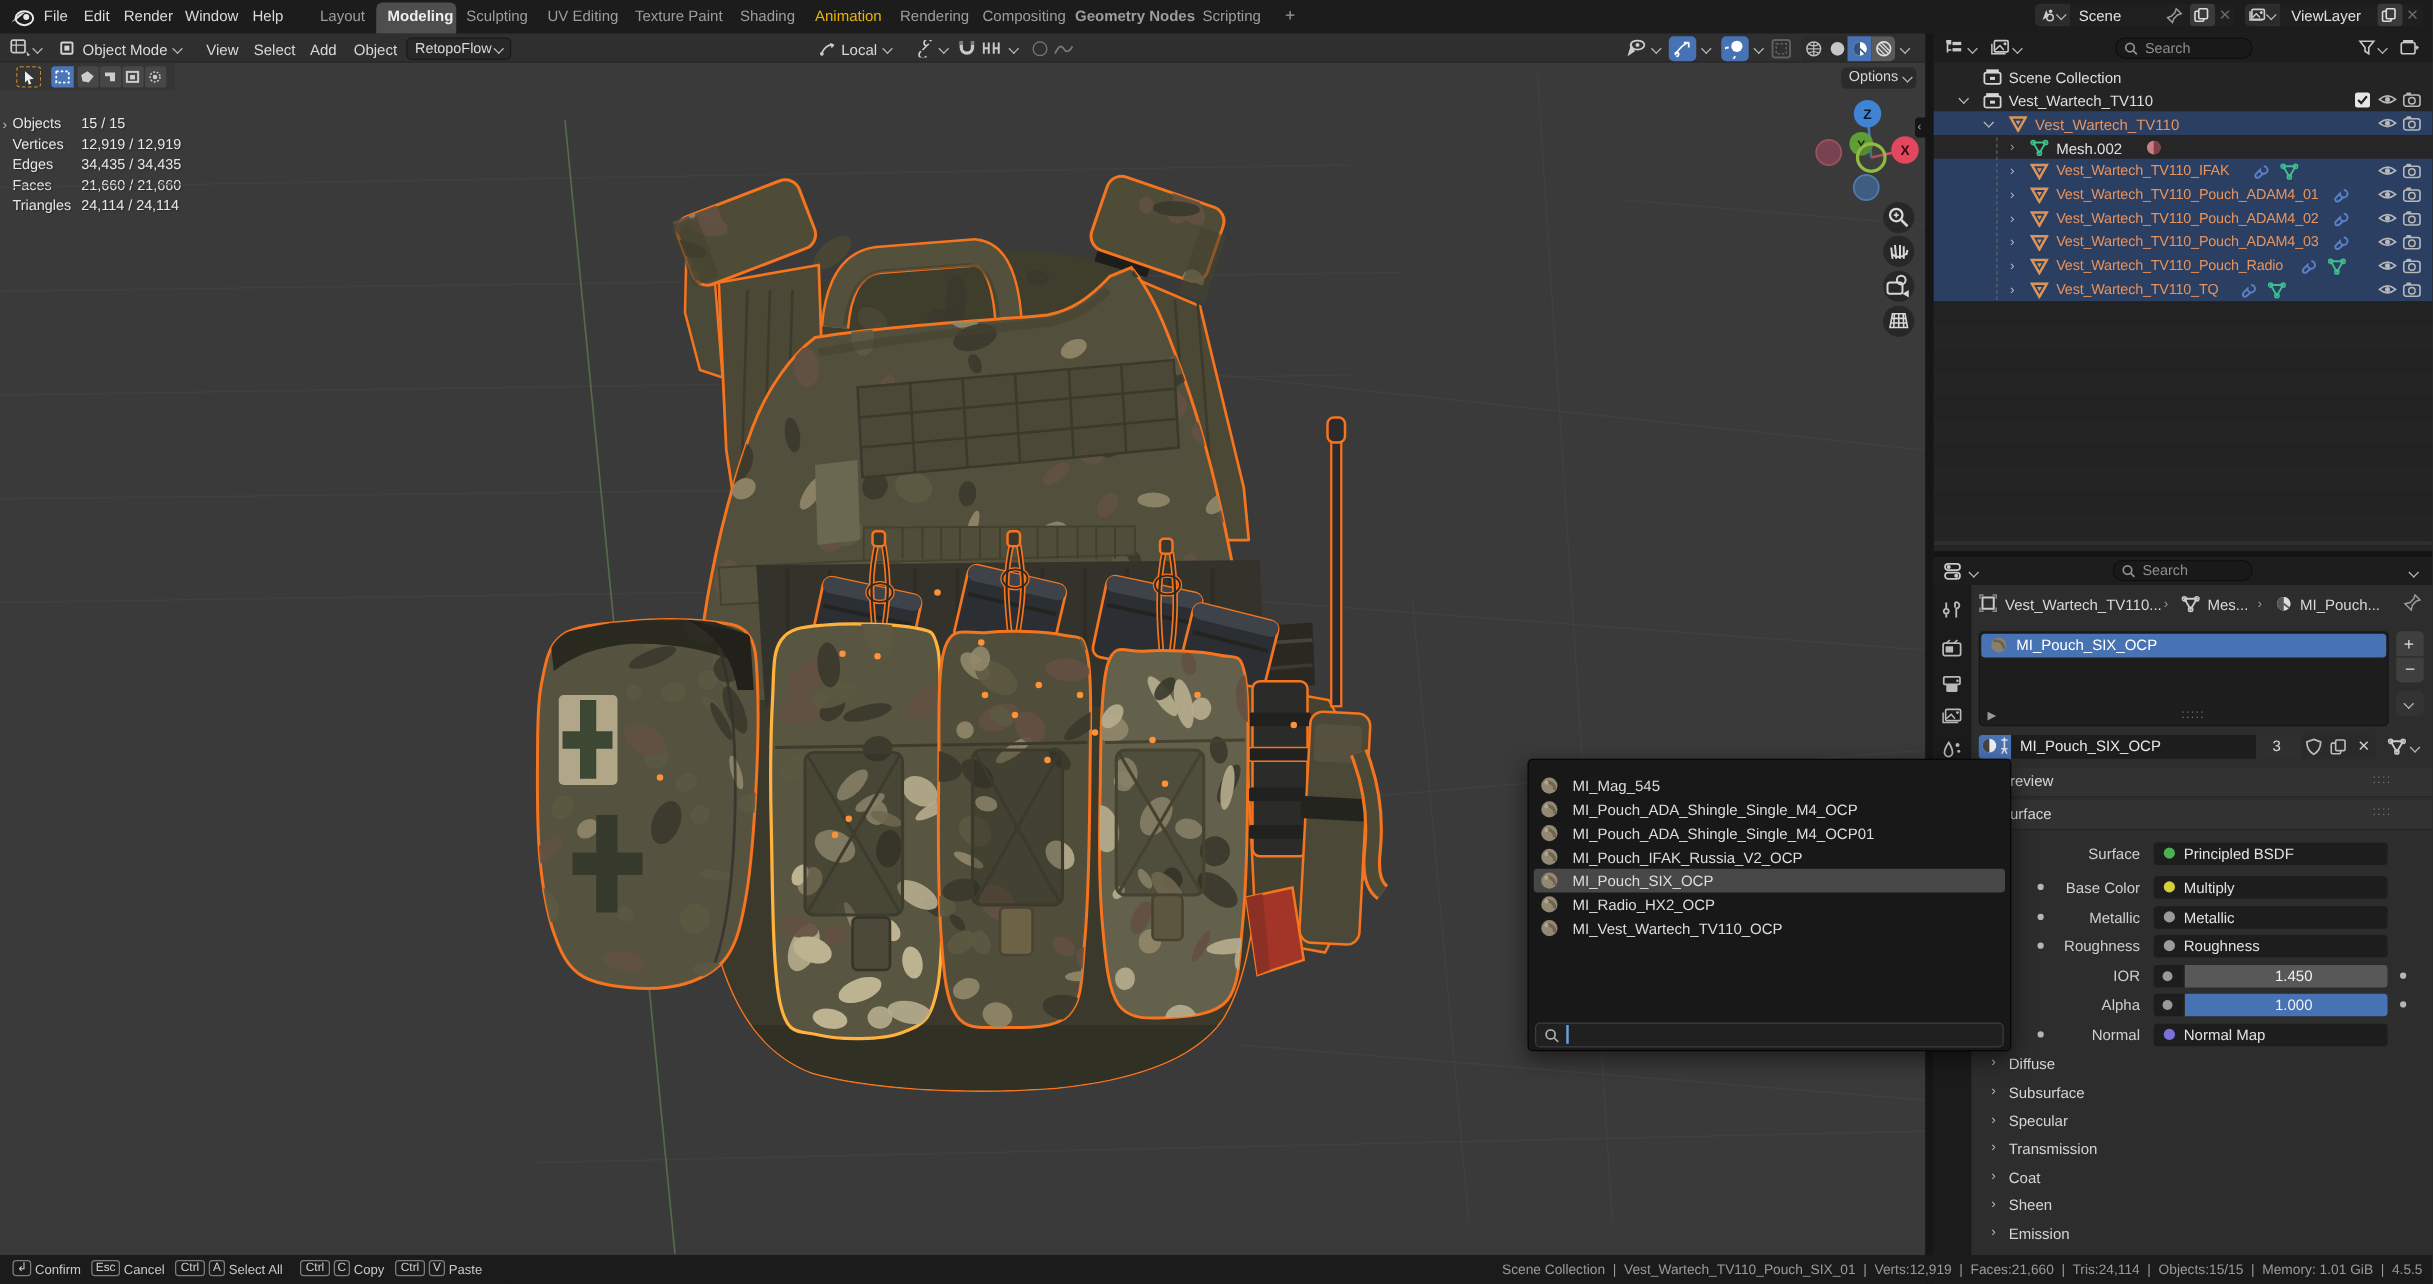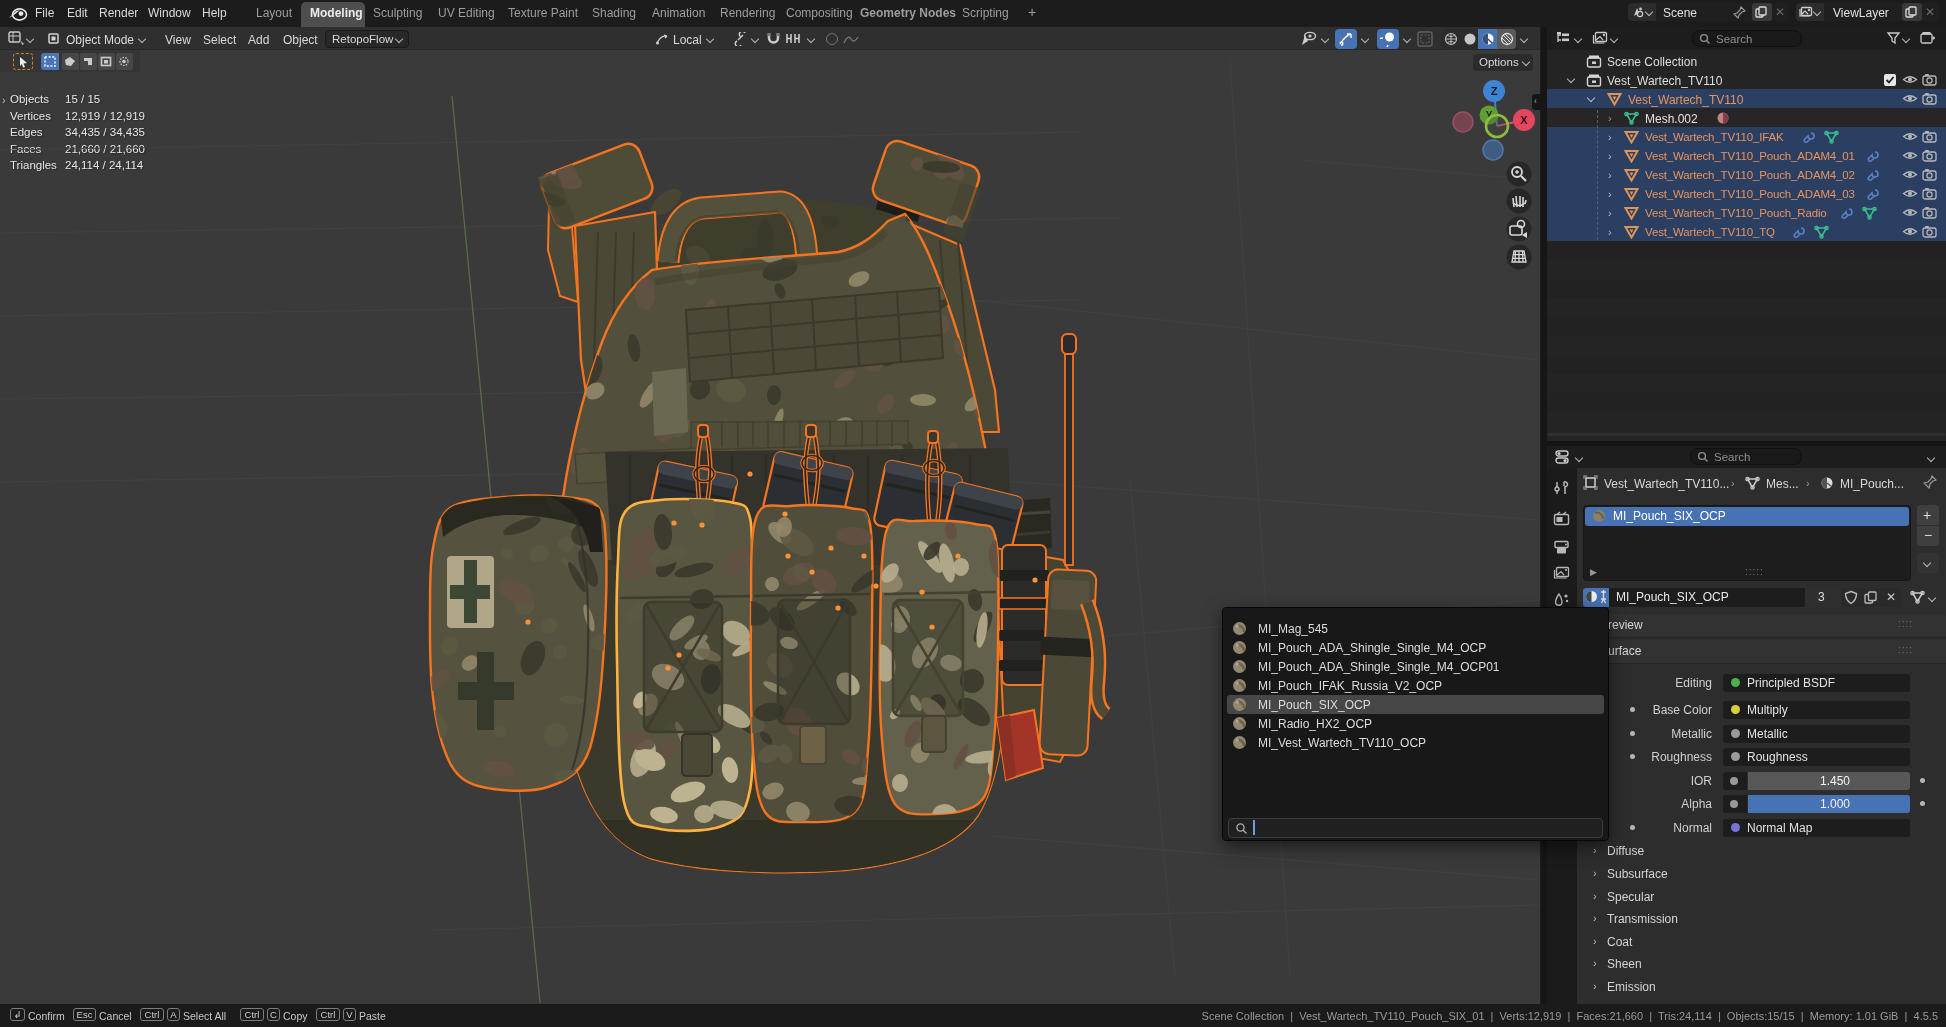--- a/index.html
+++ b/index.html
@@ -18,21 +18,21 @@
 <div class="tx" style="left:99px;top:6px;font-size:12px;color:#dadada;">Render</div>
 <div class="tx" style="left:148px;top:6px;font-size:12px;color:#dadada;">Window</div>
 <div class="tx" style="left:202px;top:6px;font-size:12px;color:#dadada;">Help</div>
 <div class="abs" style="left:301px;top:2px;width:64px;height:25px;background:#4e4e4e;border-radius:5px 5px 0 0;"></div>
 <div class="tx" style="left:256px;top:6px;font-size:12px;color:#9d9d9d;font-weight:400;">Layout</div>
 <div class="tx" style="left:310px;top:6px;font-size:12px;color:#ededed;font-weight:600;">Modeling</div>
 <div class="tx" style="left:373px;top:6px;font-size:12px;color:#9d9d9d;font-weight:400;">Sculpting</div>
 <div class="tx" style="left:438px;top:6px;font-size:12px;color:#9d9d9d;font-weight:400;">UV Editing</div>
 <div class="tx" style="left:508px;top:6px;font-size:12px;color:#9d9d9d;font-weight:400;">Texture Paint</div>
 <div class="tx" style="left:592px;top:6px;font-size:12px;color:#9d9d9d;font-weight:400;">Shading</div>
-<div class="tx" style="left:652px;top:6px;font-size:12px;color:#a3a3a3;font-weight:400;">Animation</div>
+<div class="tx" style="left:652px;top:6px;font-size:12px;color:#eab308;font-weight:400;">Animation</div>
 <div class="tx" style="left:720px;top:6px;font-size:12px;color:#9d9d9d;font-weight:400;">Rendering</div>
 <div class="tx" style="left:786px;top:6px;font-size:12px;color:#9d9d9d;font-weight:400;">Compositing</div>
 <div class="tx" style="left:860px;top:6px;font-size:12px;color:#9d9d9d;font-weight:700;">Geometry Nodes</div>
 <div class="tx" style="left:962px;top:6px;font-size:12px;color:#9d9d9d;font-weight:400;">Scripting</div>
 <div class="tx" style="left:1028px;top:4px;font-size:14px;color:#9d9d9d;">+</div>
 <div class="abs" style="left:1628px;top:3px;width:160px;height:18px;background:#1f1f1f;border-radius:4px;"></div>
 <div class="abs" style="left:1628px;top:3px;width:28px;height:18px;background:#2c2c2c;border-radius:4px 0 0 4px;"></div>
 <svg class="abs" style="left:1631px;top:6px" width="14" height="12" viewBox="0 0 14 12">
     <path d="M3,10 L6,2 L8,7 Z" fill="#ccc"></path>
     <circle cx="9" cy="8" r="2.6" fill="none" stroke="#ccc" stroke-width="1.2"></circle>
@@ -1061,21 +1061,21 @@
     <circle cx="12.5" cy="3" r="1.7" fill="none" stroke="#c9c9c9" stroke-width="1.2"></circle>
     <circle cx="7.5" cy="11.5" r="1.7" fill="none" stroke="#c9c9c9" stroke-width="1.2"></circle>
   </svg>
 <div class="chev" style="position:absolute;left:1929px;top:595px;"></div>
 <div class="abs" style="left:1577px;top:614px;width:369px;height:24px;background:#323232;border-radius:4px 4px 0 0;border-bottom:1px solid #262626;"></div>
 <div class="tx" style="left:1608px;top:618px;font-size:12px;color:#d8d8d8;">review</div>
 <div class="tx" style="left:1898px;top:618px;font-size:10px;color:#777;letter-spacing:1px;">::::</div>
 <div class="abs" style="left:1577px;top:640px;width:369px;height:24px;background:#323232;border-bottom:1px solid #262626;"></div>
 <div class="tx" style="left:1608px;top:644px;font-size:12px;color:#d8d8d8;">urface</div>
 <div class="tx" style="left:1898px;top:644px;font-size:10px;color:#777;letter-spacing:1px;">::::</div>
-<div class="tx" style="left:1712px;top:676px;font-size:12px;color:#cfcfcf;transform:translateX(-100%);">Editing</div>
+<div class="tx" style="left:1712px;top:676px;font-size:12px;color:#cfcfcf;transform:translateX(-100%);">Surface</div>
 <div class="abs" style="left:1723px;top:674px;width:187px;height:18px;background:#1d1d1d;border-radius:3px;"></div>
 <div class="abs" style="left:1731px;top:678px;width:9px;height:9px;background:#4caf50;border-radius:50%;"></div>
 <div class="tx" style="left:1747px;top:676px;font-size:12px;color:#e2e2e2;">Principled BSDF</div>
 <div class="tx" style="left:1712px;top:703px;font-size:12px;color:#cfcfcf;transform:translateX(-100%);text-align:right;">Base Color</div>
 <div class="abs" style="left:1630px;top:707px;width:5px;height:5px;background:#b5b5b5;border-radius:50%;"></div>
 <div class="abs" style="left:1723px;top:701px;width:187px;height:18px;background:#1d1d1d;border-radius:3px;"></div>
 <div class="abs" style="left:1731px;top:705px;width:9px;height:9px;background:#d4cf3a;border-radius:50%;"></div>
 <div class="tx" style="left:1747px;top:703px;font-size:12px;color:#e2e2e2;">Multiply</div>
 <div class="tx" style="left:1712px;top:727px;font-size:12px;color:#cfcfcf;transform:translateX(-100%);">Metallic</div>
 <div class="abs" style="left:1630px;top:731px;width:5px;height:5px;background:#b5b5b5;border-radius:50%;"></div>

